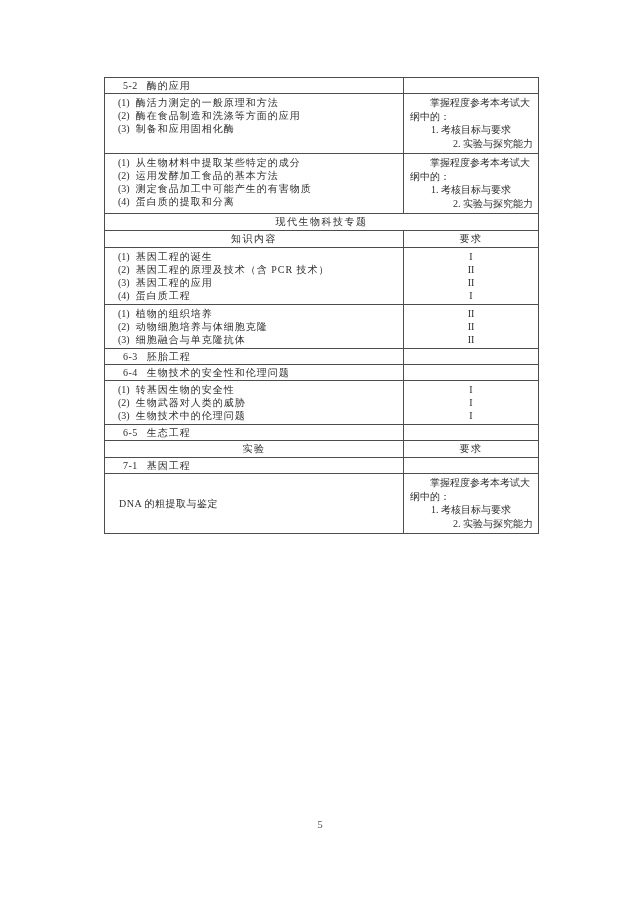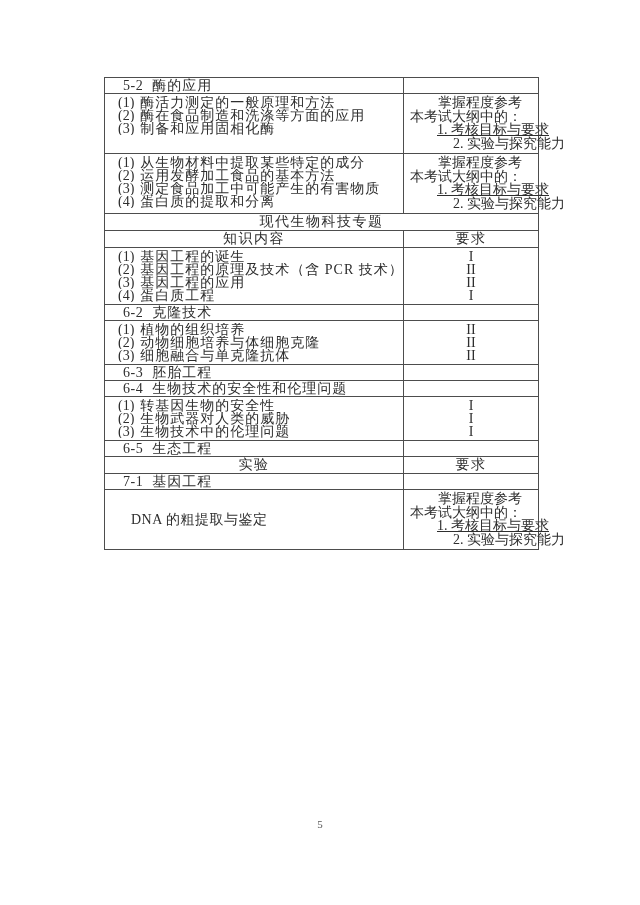--- a/index.html
+++ b/index.html
@@ -13,55 +13,55 @@
   }
   .sheet{position:absolute;inset:0;background:#ffffff;}
   table.syllabus{
     position:absolute;left:104px;top:77px;width:434px;
     border-collapse:collapse;table-layout:fixed;
     border:1px solid #3f3f3f;
   }
   td{
     border:1px solid #4d4d4d;
     padding:0;
-    font-size:14px;
+    font-size:10px;
     letter-spacing:1px;
     vertical-align:top;
   }
   
   .sec-cell{
     height:13px;line-height:13px;
     padding:1px 0 1px 18px;
     white-space:nowrap;overflow:hidden;
   }
   .sec-code{margin-right:9px;letter-spacing:0.5px;}
   
   .items-cell{padding:2px 0 2px 13px;margin-top:24px;}
   .iline{line-height:13px;height:13px;white-space:nowrap;overflow:hidden;}
   .inum{margin-right:6px;letter-spacing:0;}
   .req-cell{padding:2px 0;text-align:center;}
   .rline{line-height:13px;height:13px;letter-spacing:0;}
   
   .banner-cell{
     height:14px;line-height:14px;text-align:center;
     letter-spacing:1.5px;padding:1px 0;
-    white-space:nowrap;overflow:hidden;font-family:Liberation Mono, monospace;
+    white-space:nowrap;overflow:hidden;
   }
   
   .mastery{
     padding:2px 5px 3px 6px;letter-spacing:0;
     text-align:left;
   }
   .mastery .para{text-indent:2em;line-height:13.5px;}
-  .mastery .p1{margin-left:27px;line-height:13.5px;white-space:nowrap;text-decoration:underline;}
+  .mastery .p1{margin-left:21px;line-height:13.5px;white-space:nowrap;}
   .mastery .p2{margin-left:43px;line-height:13.5px;white-space:nowrap;}
   
   .exp-cell{
     vertical-align:middle;
-    padding-left:26px;
+    padding-left:14px;
     white-space:nowrap;overflow:hidden;
     letter-spacing:0.5px;
   }
   .page-number{
     position:absolute;top:818px;left:0;width:640px;
     text-align:center;font-size:11px;color:#555;
     letter-spacing:0;
   }
 </style>
 </head>
@@ -129,26 +129,20 @@
     </td>
     <td class="req-cell">
       <div class="rline">I</div>
       <div class="rline">II</div>
       <div class="rline">II</div>
       <div class="rline">I</div>
     </td>
   </tr>
 
   <tr>
-    <td class="sec-cell">
-      <span class="sec-code">6-2</span><span>克隆技术</span>
-    </td>
-    <td></td>
-  </tr>
-  <tr>
     <td class="items-cell">
       <div class="iline"><span class="inum">(1)</span><span>植物的组织培养</span></div>
       <div class="iline"><span class="inum">(2)</span><span>动物细胞培养与体细胞克隆</span></div>
       <div class="iline"><span class="inum">(3)</span><span>细胞融合与单克隆抗体</span></div>
     </td>
     <td class="req-cell">
       <div class="rline">II</div>
       <div class="rline">II</div>
       <div class="rline">II</div>
     </td>

